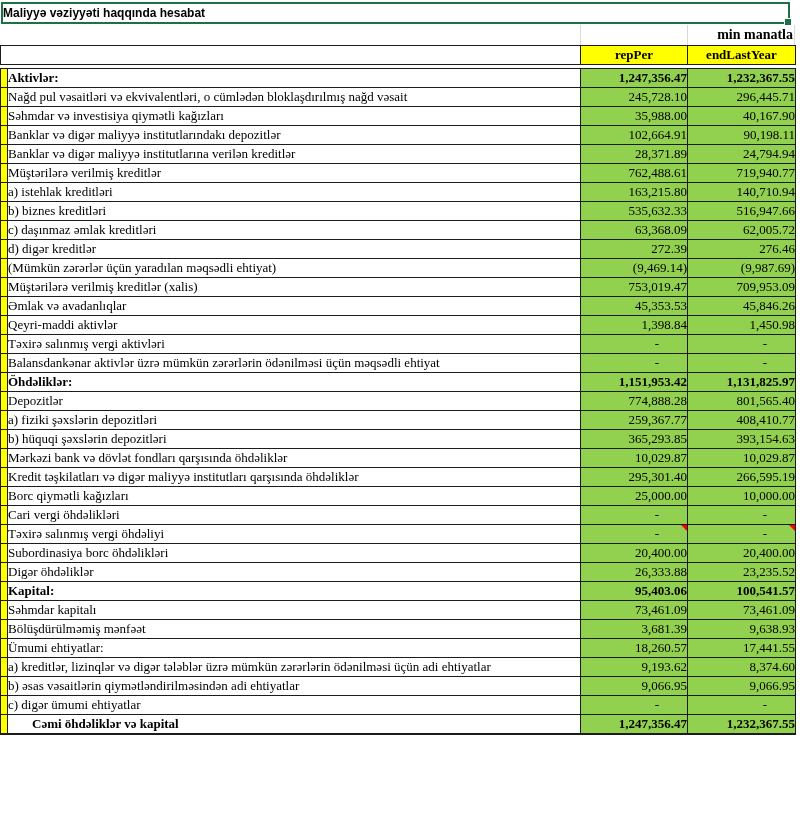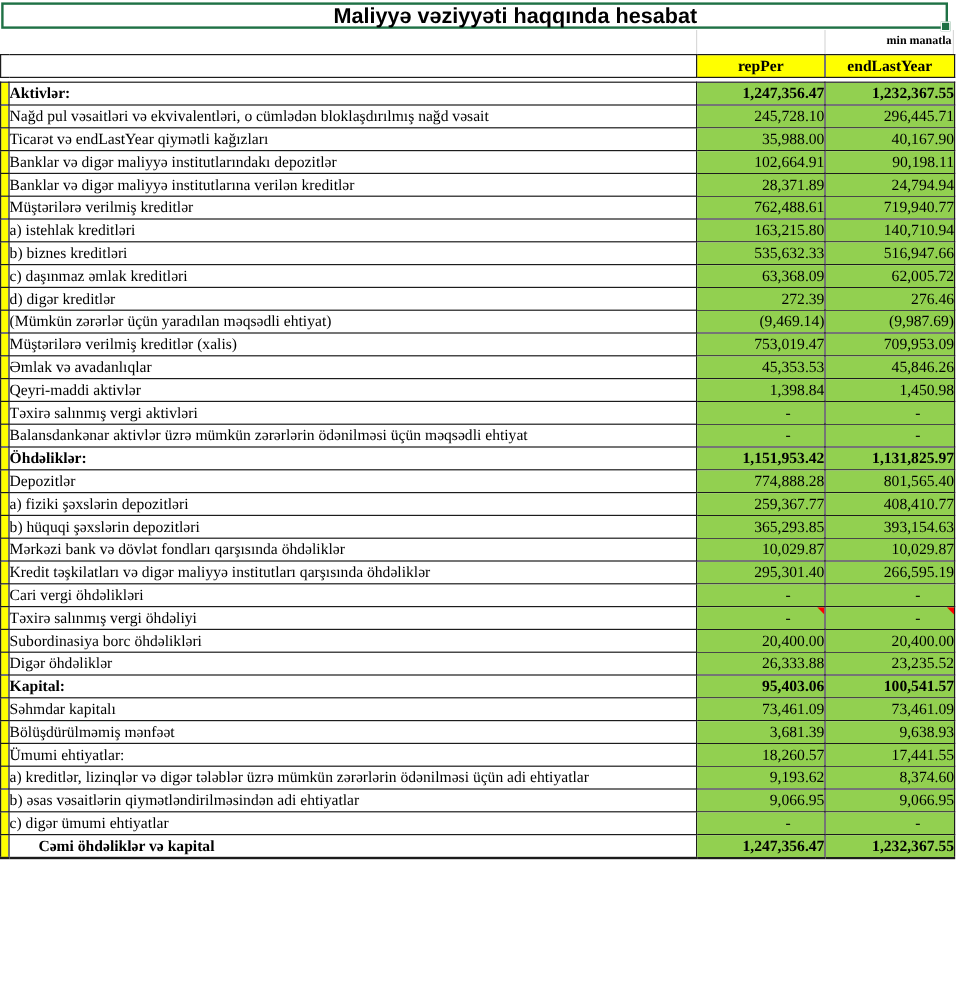--- a/index.html
+++ b/index.html
@@ -2,28 +2,28 @@
 <html><head>
 <meta charset="utf-8">
 <style>
   html,body{margin:0;padding:0;background:#ffffff;}
   .screen{position:relative;width:800px;height:839px;background:#ffffff;overflow:hidden;
           font-family:"Liberation Serif", serif;color:#000;}
 
   
   .title-box{position:absolute;left:1px;top:2px;width:785px;height:18px;background:#ffffff;
              border:2px solid #1e7145;}
-  .title-text{position:absolute;left:0;top:0;width:578px;height:18px;line-height:18px;text-align:right;
-              font-family:"Liberation Sans", sans-serif;font-weight:bold;font-size:18px;}
+  .title-text{position:absolute;left:0;top:0;width:578px;height:18px;line-height:18px;text-align:left;
+              font-family:"Liberation Sans", sans-serif;font-weight:bold;font-size:12px;}
   .fill-handle{position:absolute;right:-4px;bottom:-4px;width:6px;height:6px;background:#1e7145;
                border:1px solid #ffffff;}
 
   
   .unit-row{position:absolute;left:0;top:25px;width:795px;height:20px;line-height:20px;
-            text-align:right;font-weight:bold;font-size:10px;padding-right:2px;box-sizing:border-box;}
+            text-align:right;font-weight:bold;font-size:14px;padding-right:2px;box-sizing:border-box;}
   .gridline-v{position:absolute;top:25px;height:20px;width:1px;background:#d9d9d9;}
 
   
   table.sheet{position:absolute;left:0;top:45px;border-collapse:collapse;table-layout:fixed;width:796px;}
   table.sheet td{border:1px solid #1c1c1c;font-size:13px;padding:0;overflow:hidden;white-space:nowrap;
                  height:19px;box-sizing:border-box;}
   tr.hdr td{height:21px;}
   td.hdr-label{background:#ffff00;text-align:center;font-family:"Liberation Sans", sans-serif;
                font-weight:bold;font-size:13px;}
   td.hdr-col{background:#ffffff;text-align:center;font-weight:bold;}
@@ -79,21 +79,21 @@
           <td class="val">1,232,367.55</td>
         </tr>
         <tr>
           <td class="strip"></td>
           <td class="label">Nağd pul vəsaitləri və ekvivalentləri, o cümlədən bloklaşdırılmış nağd vəsait</td>
           <td class="val">245,728.10</td>
           <td class="val">296,445.71</td>
         </tr>
         <tr>
           <td class="strip"></td>
-          <td class="label">Ticarət və endLastYear qiymətli kağızları</td>
+          <td class="label">Səhmdar və investisiya qiymətli kağızları</td>
           <td class="val">35,988.00</td>
           <td class="val">40,167.90</td>
         </tr>
         <tr>
           <td class="strip"></td>
           <td class="label">Banklar və digər maliyyə institutlarındakı depozitlər</td>
           <td class="val">102,664.91</td>
           <td class="val">90,198.11</td>
         </tr>
         <tr>
@@ -199,20 +199,26 @@
           <td class="val">10,029.87</td>
         </tr>
         <tr>
           <td class="strip"></td>
           <td class="label">Kredit təşkilatları və digər maliyyə institutları qarşısında öhdəliklər</td>
           <td class="val">295,301.40</td>
           <td class="val">266,595.19</td>
         </tr>
         <tr>
           <td class="strip"></td>
+          <td class="label">Borc qiymətli kağızları</td>
+          <td class="val">25,000.00</td>
+          <td class="val">10,000.00</td>
+        </tr>
+        <tr>
+          <td class="strip"></td>
           <td class="label">Cari vergi öhdəlikləri</td>
           <td class="val dash">-</td>
           <td class="val dash">-</td>
         </tr>
         <tr>
           <td class="strip"></td>
           <td class="label">Təxirə salınmış vergi öhdəliyi</td>
           <td class="val dash has-marker">-<span class="corner-marker"></span></td>
           <td class="val dash has-marker">-<span class="corner-marker"></span></td>
         </tr>

